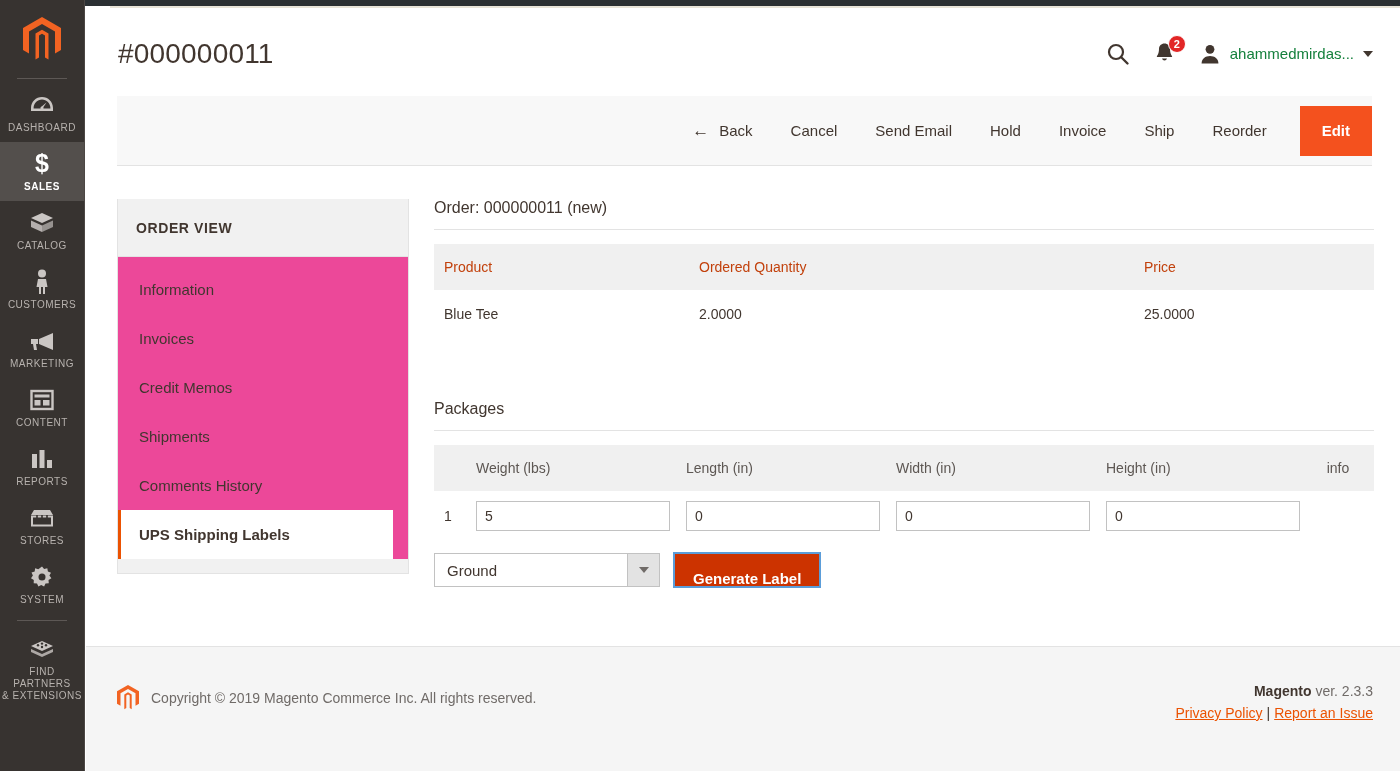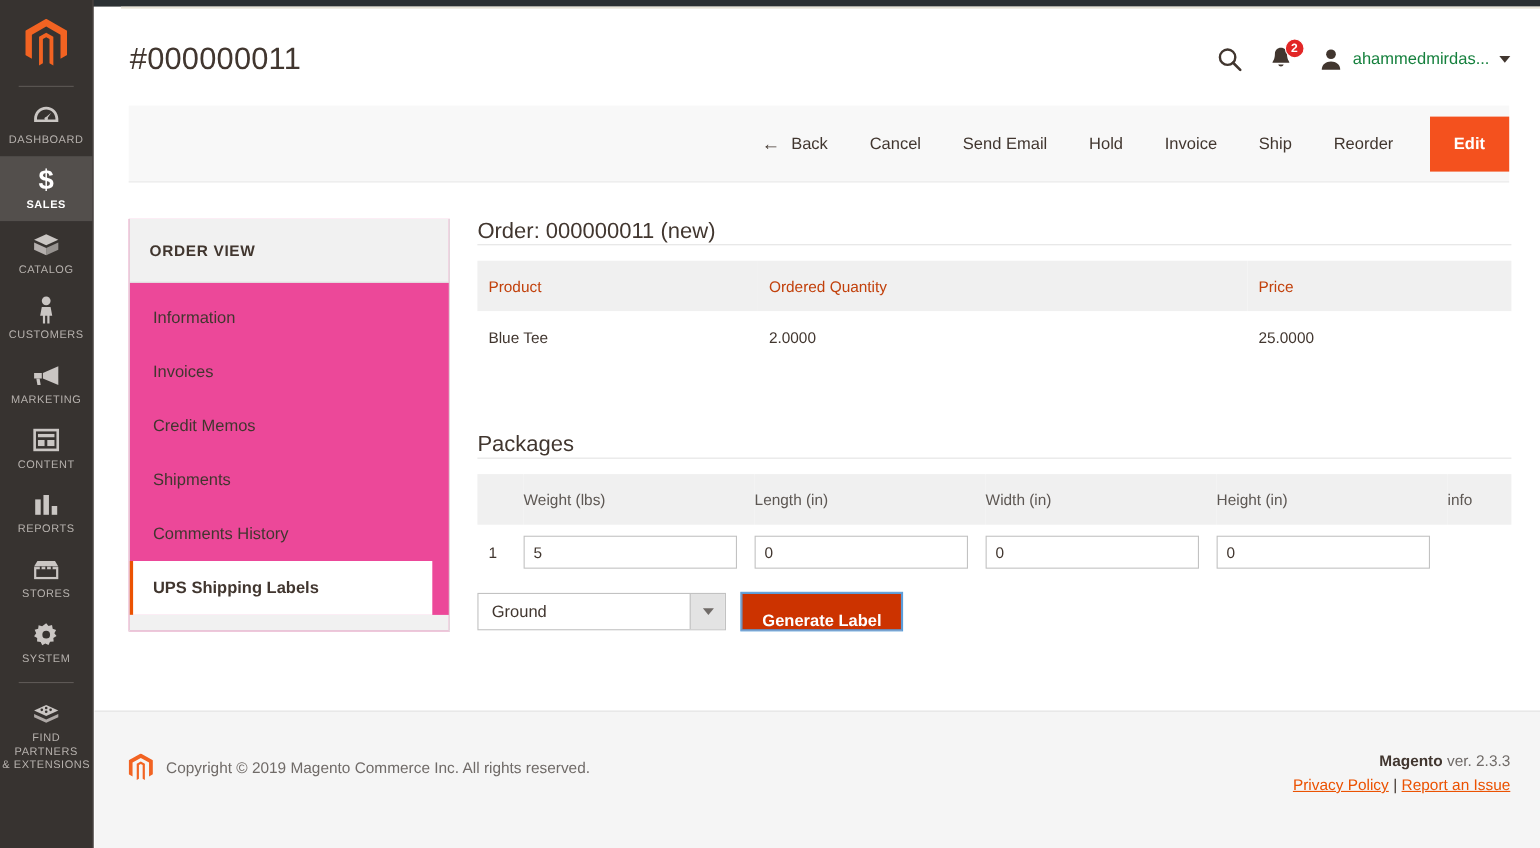--- a/index.html
+++ b/index.html
@@ -117,22 +117,22 @@
     background: #ffffff; border-left: 3px solid #eb5202; font-weight: 700;
     margin-right: -1px;
   }
   .ov-foot { height: 14px; background: #f1f1f1; }
 
   
   .content-col {
     position: absolute; left: 348px; top: 33px; width: 940px;
   }
   .sec-title {
-    font-size: 20px; color: #41362f; font-weight: 400;
-    border-bottom: 1px solid #e3e3e3;
+    font-size: 16px; color: #41362f; font-weight: 400;
+    padding-bottom: 12px; border-bottom: 1px solid #e3e3e3;
   }
   .tbl { width: 100%; border-collapse: collapse; margin-top: 14px; }
   .tbl thead th {
     background: #f0f0f0; text-align: left; font-weight: 400;
     font-size: 14px; color: #c2410c; padding: 15px 0 15px 10px;
   }
   .tbl tbody td {
     font-size: 14px; color: #41362f; padding: 16px 0 16px 10px; background:#ffffff;
   }
   .col-prod { width: 255px; }
@@ -140,21 +140,21 @@
   .col-price{ width: 240px; }
   .sec-title.pk { margin-top: 62px; }
 
   
   .pkg-tbl { width: 100%; border-collapse: collapse; margin-top: 14px; }
   .pkg-tbl thead th {
     background: #f0f0f0; text-align: left; font-weight: 400;
     font-size: 14px; color: #5d5753; padding: 15px 0 15px 0;
   }
   .pkg-tbl thead th.idx { width: 42px; }
-  .pkg-tbl thead th.info-h { text-align: left; padding-right: 14px; }
+  .pkg-tbl thead th.info-h { text-align: center; padding-right: 14px; }
   .pkg-tbl tbody td { padding: 10px 0 10px 0; vertical-align: middle; }
   .pkg-tbl tbody td.idx { font-size: 14px; color: #41362f; padding-left: 10px; }
   .cell-w { width: 210px; }
   .pkg-input {
     width: 194px; height: 30px; border: 1px solid #c2c2c2; background:#ffffff;
     font-family: inherit; font-size: 14px; color: #41362f; padding: 0 8px;
     border-radius: 0; outline: none;
   }
 
   

